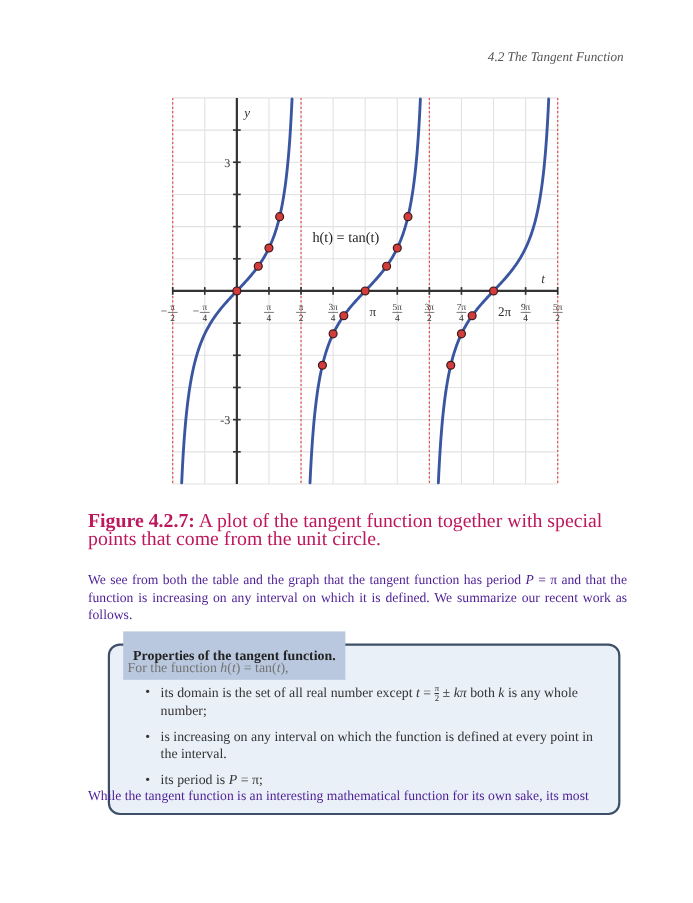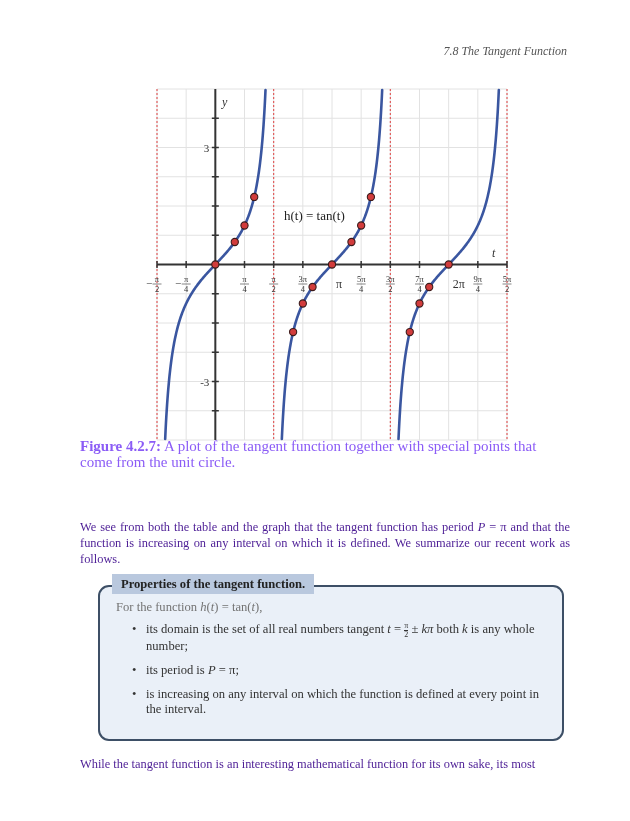--- a/index.html
+++ b/index.html
@@ -1,46 +1,46 @@
 <!DOCTYPE html>
 <html><head>
 <meta charset="utf-8">
 <style>
   html, body { margin: 0; padding: 0; background: #ffffff; }
   body { width: 630px; height: 821px; position: relative; overflow: hidden;
          font-family: "Liberation Serif", "DejaVu Serif", serif; color: #333; }
   .running-head { position: absolute; right: 63px; top: 44px; font-style: italic;
                   font-size: 12px; color: #555; }
   .figure { position: absolute; left: 0; top: 0; width: 630px; height: 460px; }
-  .caption { position: absolute; left: 80px; top: 438px; width: 490px; font-size: 15px;
-             line-height: 16px; color: #8b5cf6; }
+  .caption { position: absolute; left: 80px; top: 465px; width: 490px; font-size: 18px;
+             line-height: 16px; color: #be185d; }
   .caption b { font-weight: bold; }
   .para { position: absolute; left: 80px; width: 490px; font-size: 12.4px; line-height: 16px;
           text-align: justify; color: #4c1d95; }
   .para1 { top: 519px; }
-  .para2 { top: 756px; }
+  .para2 { top: 715px; }
   .italic { font-style: italic; }
   .props-box { position: absolute; left: 98px; top: 585px; width: 466px; height: 156px;
                border: 2px solid #3d4f66; border-radius: 11px; background: #eaf0f8; box-sizing: border-box; }
-  .props-title { position: absolute; left: 112px; top: 574px; height: 20px; padding: 0 9px;
+  .props-title { position: absolute; left: 112px; top: 574px; height: 20px; padding: 12px 9px;
                  background: #b9c8de; font-weight: bold; font-size: 12.6px; line-height: 20px; color: #222; }
   .props-intro { position: absolute; left: 116px; top: 600px; font-size: 12.6px; color: #737373; }
   .props-list { position: absolute; left: 132px; top: 622px; width: 420px; margin: 0; padding: 0; list-style: none; }
   .props-list li { position: relative; padding-left: 14px; font-size: 12.6px; line-height: 15px; margin-bottom: 9px; color: #333; }
   .props-list li::before { content: "\2022"; position: absolute; left: 0; top: 0; color: #333; }
   .frac { display: inline-block; vertical-align: middle; text-align: center; font-size: 8px; line-height: 8px; }
   .frac span { display: block; }
   .frac .num { border-bottom: 0.6px solid #333; }
   .page-number { position: absolute; right: 63px; top: 787px; font-size: 12px; color: #444; margin-top: 36px; }
   svg text { font-family: "Liberation Serif", "DejaVu Serif", serif; }
 </style>
 </head>
 <body>
 
-<div class="running-head">7.8 The Tangent Function</div>
+<div class="running-head">4.2 The Tangent Function</div>
 
 <svg class="figure" width="630" height="460" viewBox="0 0 630 460">
   <g id="grid-layer">
       <line x1="157" x2="157" y1="89" y2="440" stroke="#e2e2e2" stroke-width="1"></line>
       <line x1="186.16666666666666" x2="186.16666666666666" y1="89" y2="440" stroke="#e2e2e2" stroke-width="1"></line>
       <line x1="215.33333333333331" x2="215.33333333333331" y1="89" y2="440" stroke="#e2e2e2" stroke-width="1"></line>
       <line x1="244.5" x2="244.5" y1="89" y2="440" stroke="#e2e2e2" stroke-width="1"></line>
       <line x1="273.66666666666663" x2="273.66666666666663" y1="89" y2="440" stroke="#e2e2e2" stroke-width="1"></line>
       <line x1="302.83333333333337" x2="302.83333333333337" y1="89" y2="440" stroke="#e2e2e2" stroke-width="1"></line>
       <line x1="332" x2="332" y1="89" y2="440" stroke="#e2e2e2" stroke-width="1"></line>
@@ -188,19 +188,19 @@
 <div class="para para1">
   <span>We see from both the table and the graph that the tangent function has period </span><span class="italic">P</span><span> = π</span><span> and that the function is increasing on any interval on which it is defined.  We summarize our recent work as follows.</span>
 </div>
 
 <div class="props-box"></div>
 <div class="props-title">Properties of the tangent function.</div>
 <div class="props-intro">
   <span>For the function </span><span class="italic">h</span><span>(</span><span class="italic">t</span><span>) = tan(</span><span class="italic">t</span><span>),</span>
 </div>
 <ul class="props-list">
-  <li><span>its domain is the set of all real numbers tangent </span><span class="italic">t</span><span> = </span><span class="frac"><span class="num">π</span><span>2</span></span><span> ± </span><span class="italic">kπ</span><span> both </span><span class="italic">k</span><span> is any whole number;</span></li>
+  <li><span>its domain is the set of all real number except </span><span class="italic">t</span><span> = </span><span class="frac"><span class="num">π</span><span>2</span></span><span> ± </span><span class="italic">kπ</span><span> both </span><span class="italic">k</span><span> is any whole number;</span></li>
+  <li>is increasing on any interval on which the function is defined at every point in the interval.</li>
   <li><span>its period is </span><span class="italic">P</span><span> = π;</span></li>
-  <li>is increasing on any interval on which the function is defined at every point in the interval.</li>
 </ul>
 
 <div class="para para2">While the tangent function is an interesting mathematical function for its own sake, its most</div>
 <div class="page-number">201</div>
 
 </body></html>

